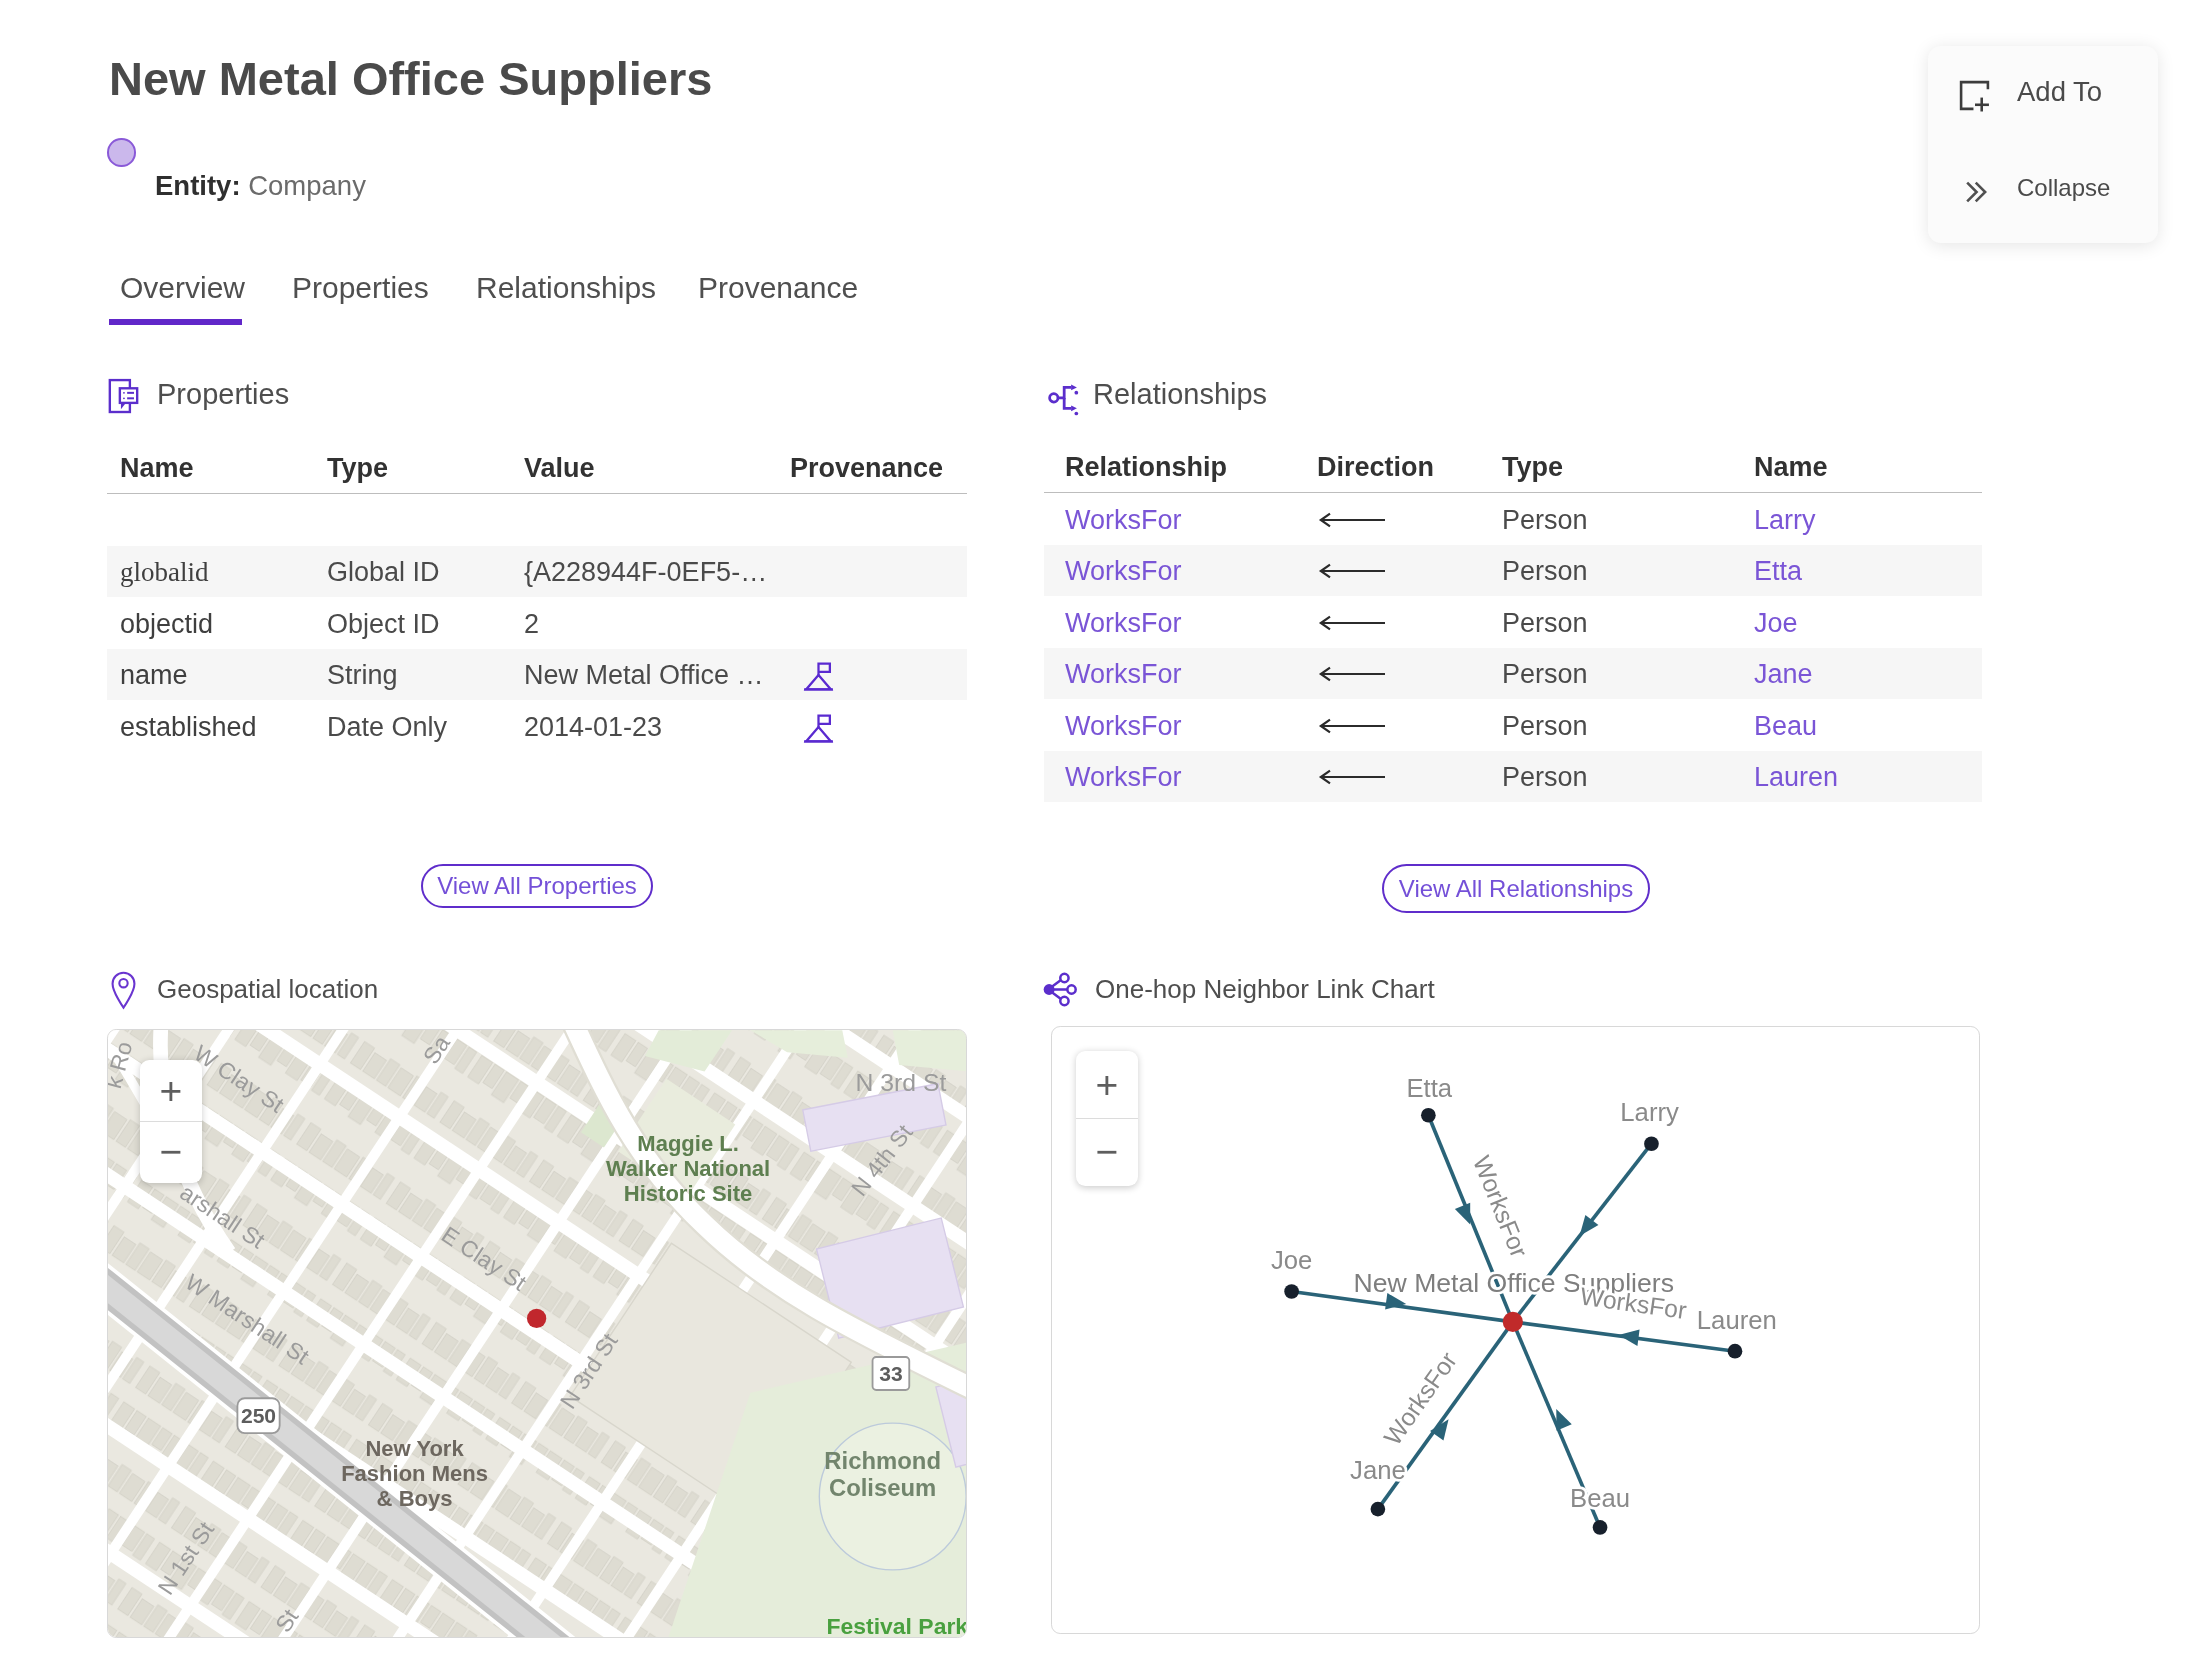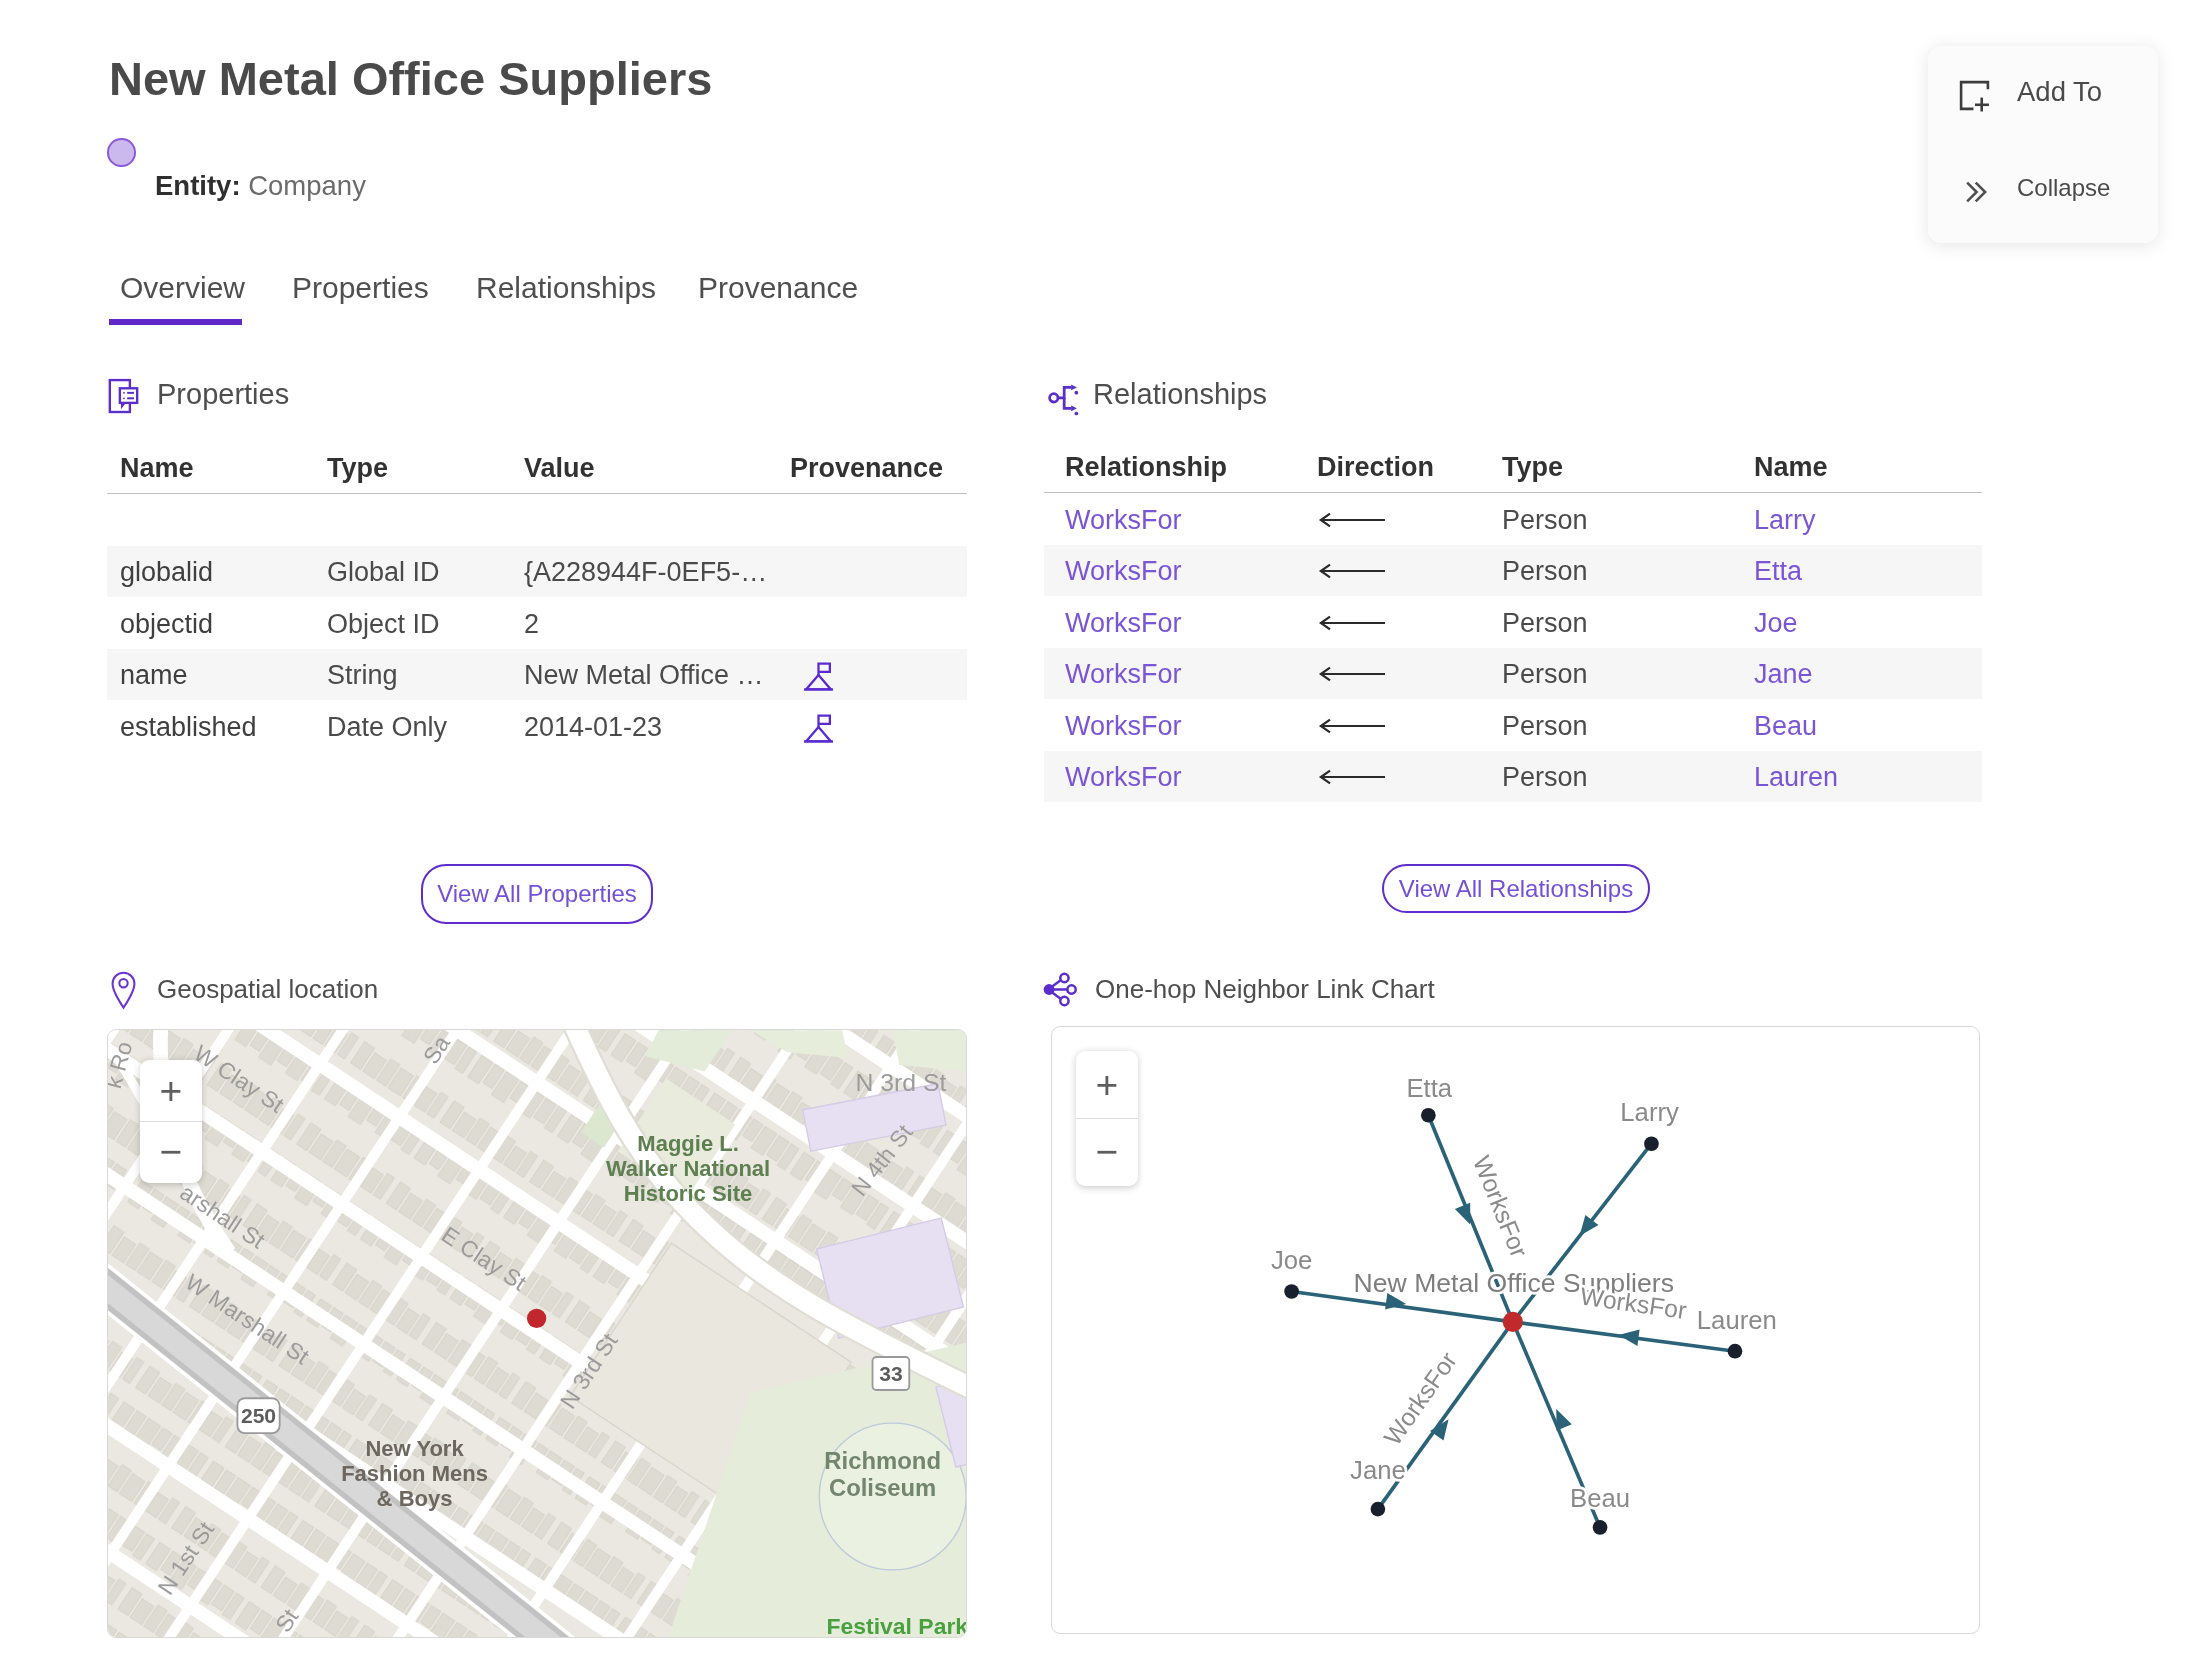--- a/index.html
+++ b/index.html
@@ -47,21 +47,21 @@
 </svg>
 <div class="abs sectitle" style="left:157px;top:378px;">Properties</div>
 
 <div class="abs" style="left:107px;top:450px;width:860px;height:303px;">
   <div class="abs th" style="left:13px;top:2.8px;">Name</div>
   <div class="abs th" style="left:220px;top:2.8px;">Type</div>
   <div class="abs th" style="left:417px;top:2.8px;">Value</div>
   <div class="abs th" style="left:683px;top:2.8px;">Provenance</div>
   <div class="abs" style="left:0;top:43px;width:860px;height:0.9px;background:#bdbdbd;"></div>
   <div class="row gray" style="top:96px;">
-    <span class="cell td" style="left:13px;color:#3f3f3f;">globalid</span>
+    <span class="cell td" style="left:13px;color:#3f3f3f;font-family:Liberation Serif, serif;">globalid</span>
     <span class="cell td" style="left:220px;">Global ID</span>
     <span class="cell td" style="left:417px;">{A228944F-0EF5-…</span>
   </div>
   <div class="row" style="top:148px;">
     <span class="cell td" style="left:13px;color:#3f3f3f;">objectid</span>
     <span class="cell td" style="left:220px;">Object ID</span>
     <span class="cell td" style="left:417px;">2</span>
   </div>
   <div class="row gray" style="top:199px;">
     <span class="cell td" style="left:13px;color:#3f3f3f;">name</span>
@@ -151,21 +151,21 @@
     <span class="cell td purple" style="left:21px;">WorksFor</span>
     <svg class="cell" style="left:273px;" width="70" height="16.5" viewBox="0 0 76 18">
         <line x1="4" y1="9" x2="74" y2="9" stroke="#2b2b2b" stroke-width="2.4"></line>
         <path d="M14 2 L4 9 L14 16" fill="none" stroke="#2b2b2b" stroke-width="2.4"></path>
       </svg>
     <span class="cell td" style="left:458px;">Person</span>
     <span class="cell td purple" style="left:710px;">Lauren</span>
   </div>
 </div>
 
-<div class="pill" style="left:421px;top:864px;width:232px;height:60px;">View All Properties</div>
+<div class="pill" style="left:421px;top:864px;width:232px;height:44px;">View All Properties</div>
 <div class="pill" style="left:1382px;top:864px;width:268px;height:49px;">View All Relationships</div>
 
 <svg class="abs" style="left:111px;top:971px;" width="25" height="39" viewBox="0 0 24 36" fill="none" stroke="#6a35d0" stroke-width="2">
   <path d="M12 1C6 1 1.5 5.7 1.5 11.5 c0 8 10.5 23 10.5 23 s10.5-15 10.5-23 C22.5 5.7 18 1 12 1z"></path>
   <circle cx="12" cy="11" r="4"></circle>
 </svg>
 <div class="abs subhdr" style="left:157px;top:974px;">Geospatial location</div>
 
 <svg class="abs" style="left:1042px;top:972px;" width="35" height="35" viewBox="0 0 32 32" fill="none" stroke="#5b2ecc" stroke-width="2.3">
   <line x1="9" y1="13.5" x2="17" y2="7.5"></line>

